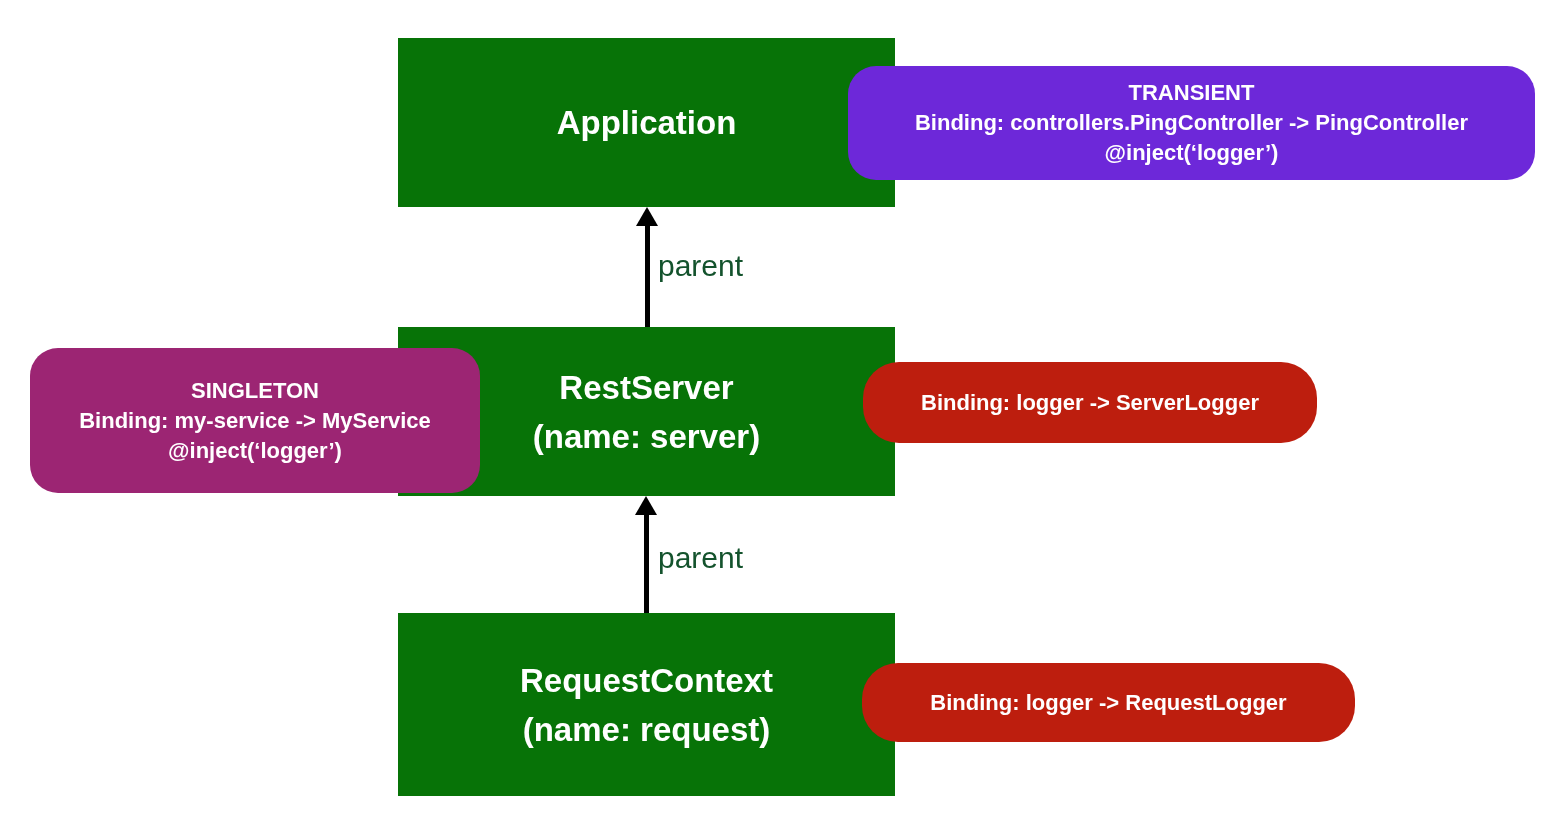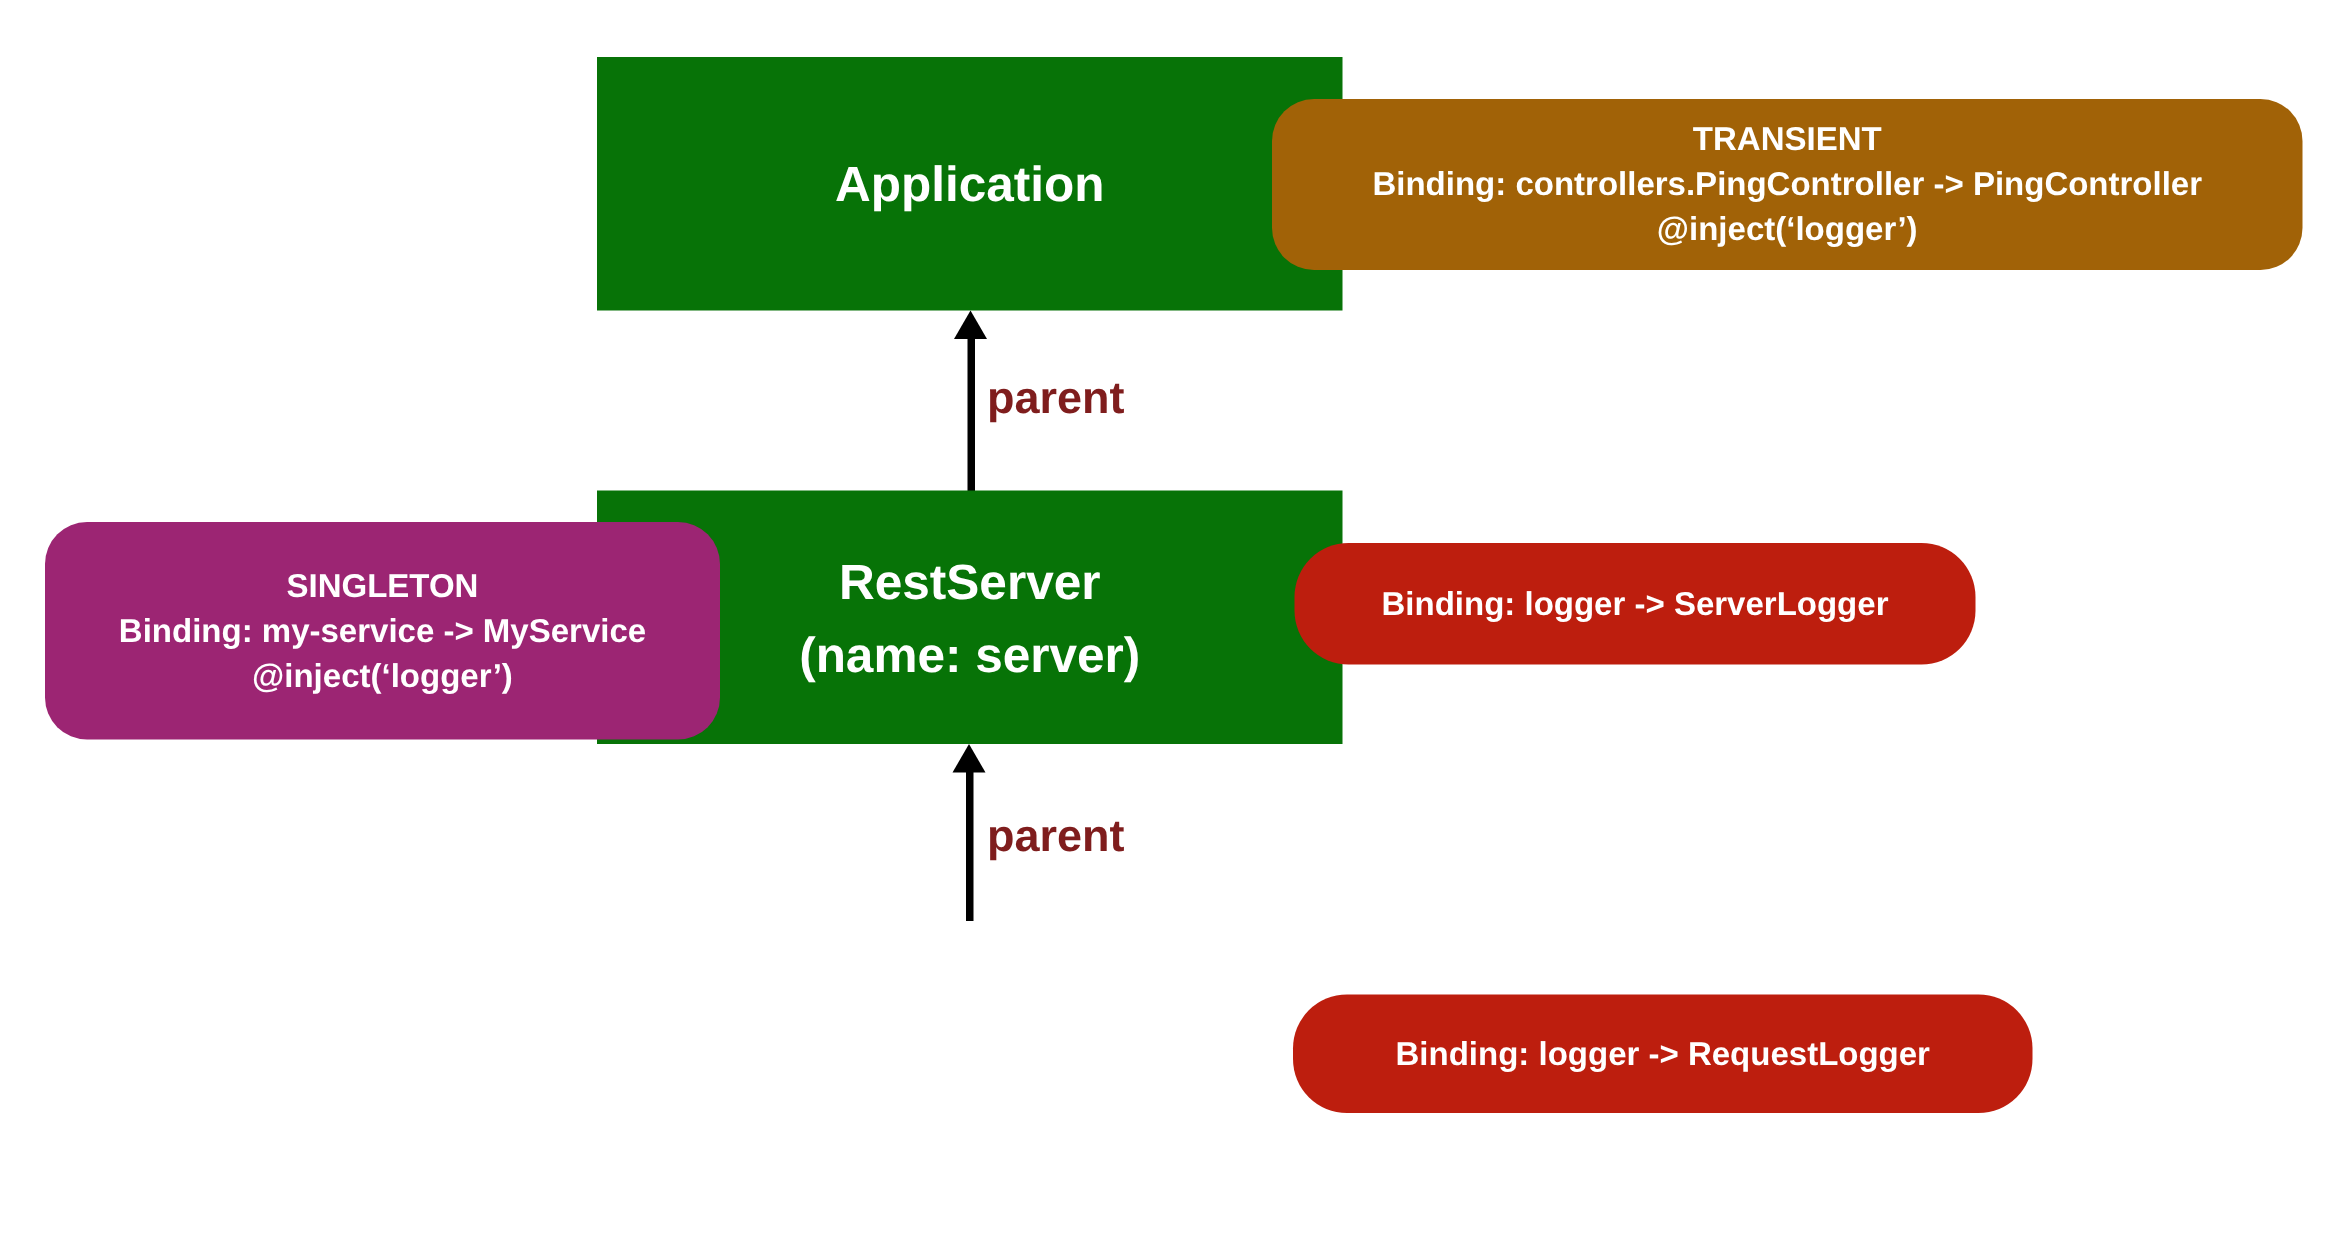--- a/index.html
+++ b/index.html
@@ -94,44 +94,48 @@
     flex: 1;
     margin-top: -2px;
     background: #000000;
   }
   #arrow-1 { left: 634px; top: 207px; height: 121px; }
   #arrow-2 { left: 633px; top: 496px; height: 118px; }
 
   .edge-label {
     position: absolute;
     font-size: 30px;
-    font-weight: bold;
-    color: #7f1d1d;
+    font-weight: normal;
+    color: #14532d;
     white-space: nowrap;
     z-index: 1;
   }
   #parent-label-1 { left: 658px; top: 249px; }
   #parent-label-2 { left: 658px; top: 541px; }
 </style>
 </head>
 <body>
 
 <div class="canvas">
 
   <div class="ctx" id="ctx-application" style="background-color: rgb(7, 115, 7);">
     <div class="ctx-title">Application</div>
   </div>
 
   <div class="ctx" id="ctx-server" style="background-color: rgb(7, 115, 7);">
     <div class="ctx-title">RestServer</div>
     <div class="ctx-sub">(name: server)</div>
   </div>
 
+  <div class="ctx" id="ctx-request" style="background-color: rgb(7, 115, 7);">
+    <div class="ctx-title">RequestContext</div>
+    <div class="ctx-sub">(name: request)</div>
+  </div>
 
-  <div class="note" id="note-transient" style="background-color: #a16207;">
+  <div class="note" id="note-transient" style="background-color: #6d28d9;">
     <div>TRANSIENT</div>
     <div>Binding: controllers.PingController -&gt; PingController</div>
     <div>@inject(‘logger’)</div>
   </div>
 
   <div class="note" id="note-singleton" style="background-color: rgb(156, 37, 115);">
     <div>SINGLETON</div>
     <div>Binding: my-service -&gt; MyService</div>
     <div>@inject(‘logger’)</div>
   </div>

